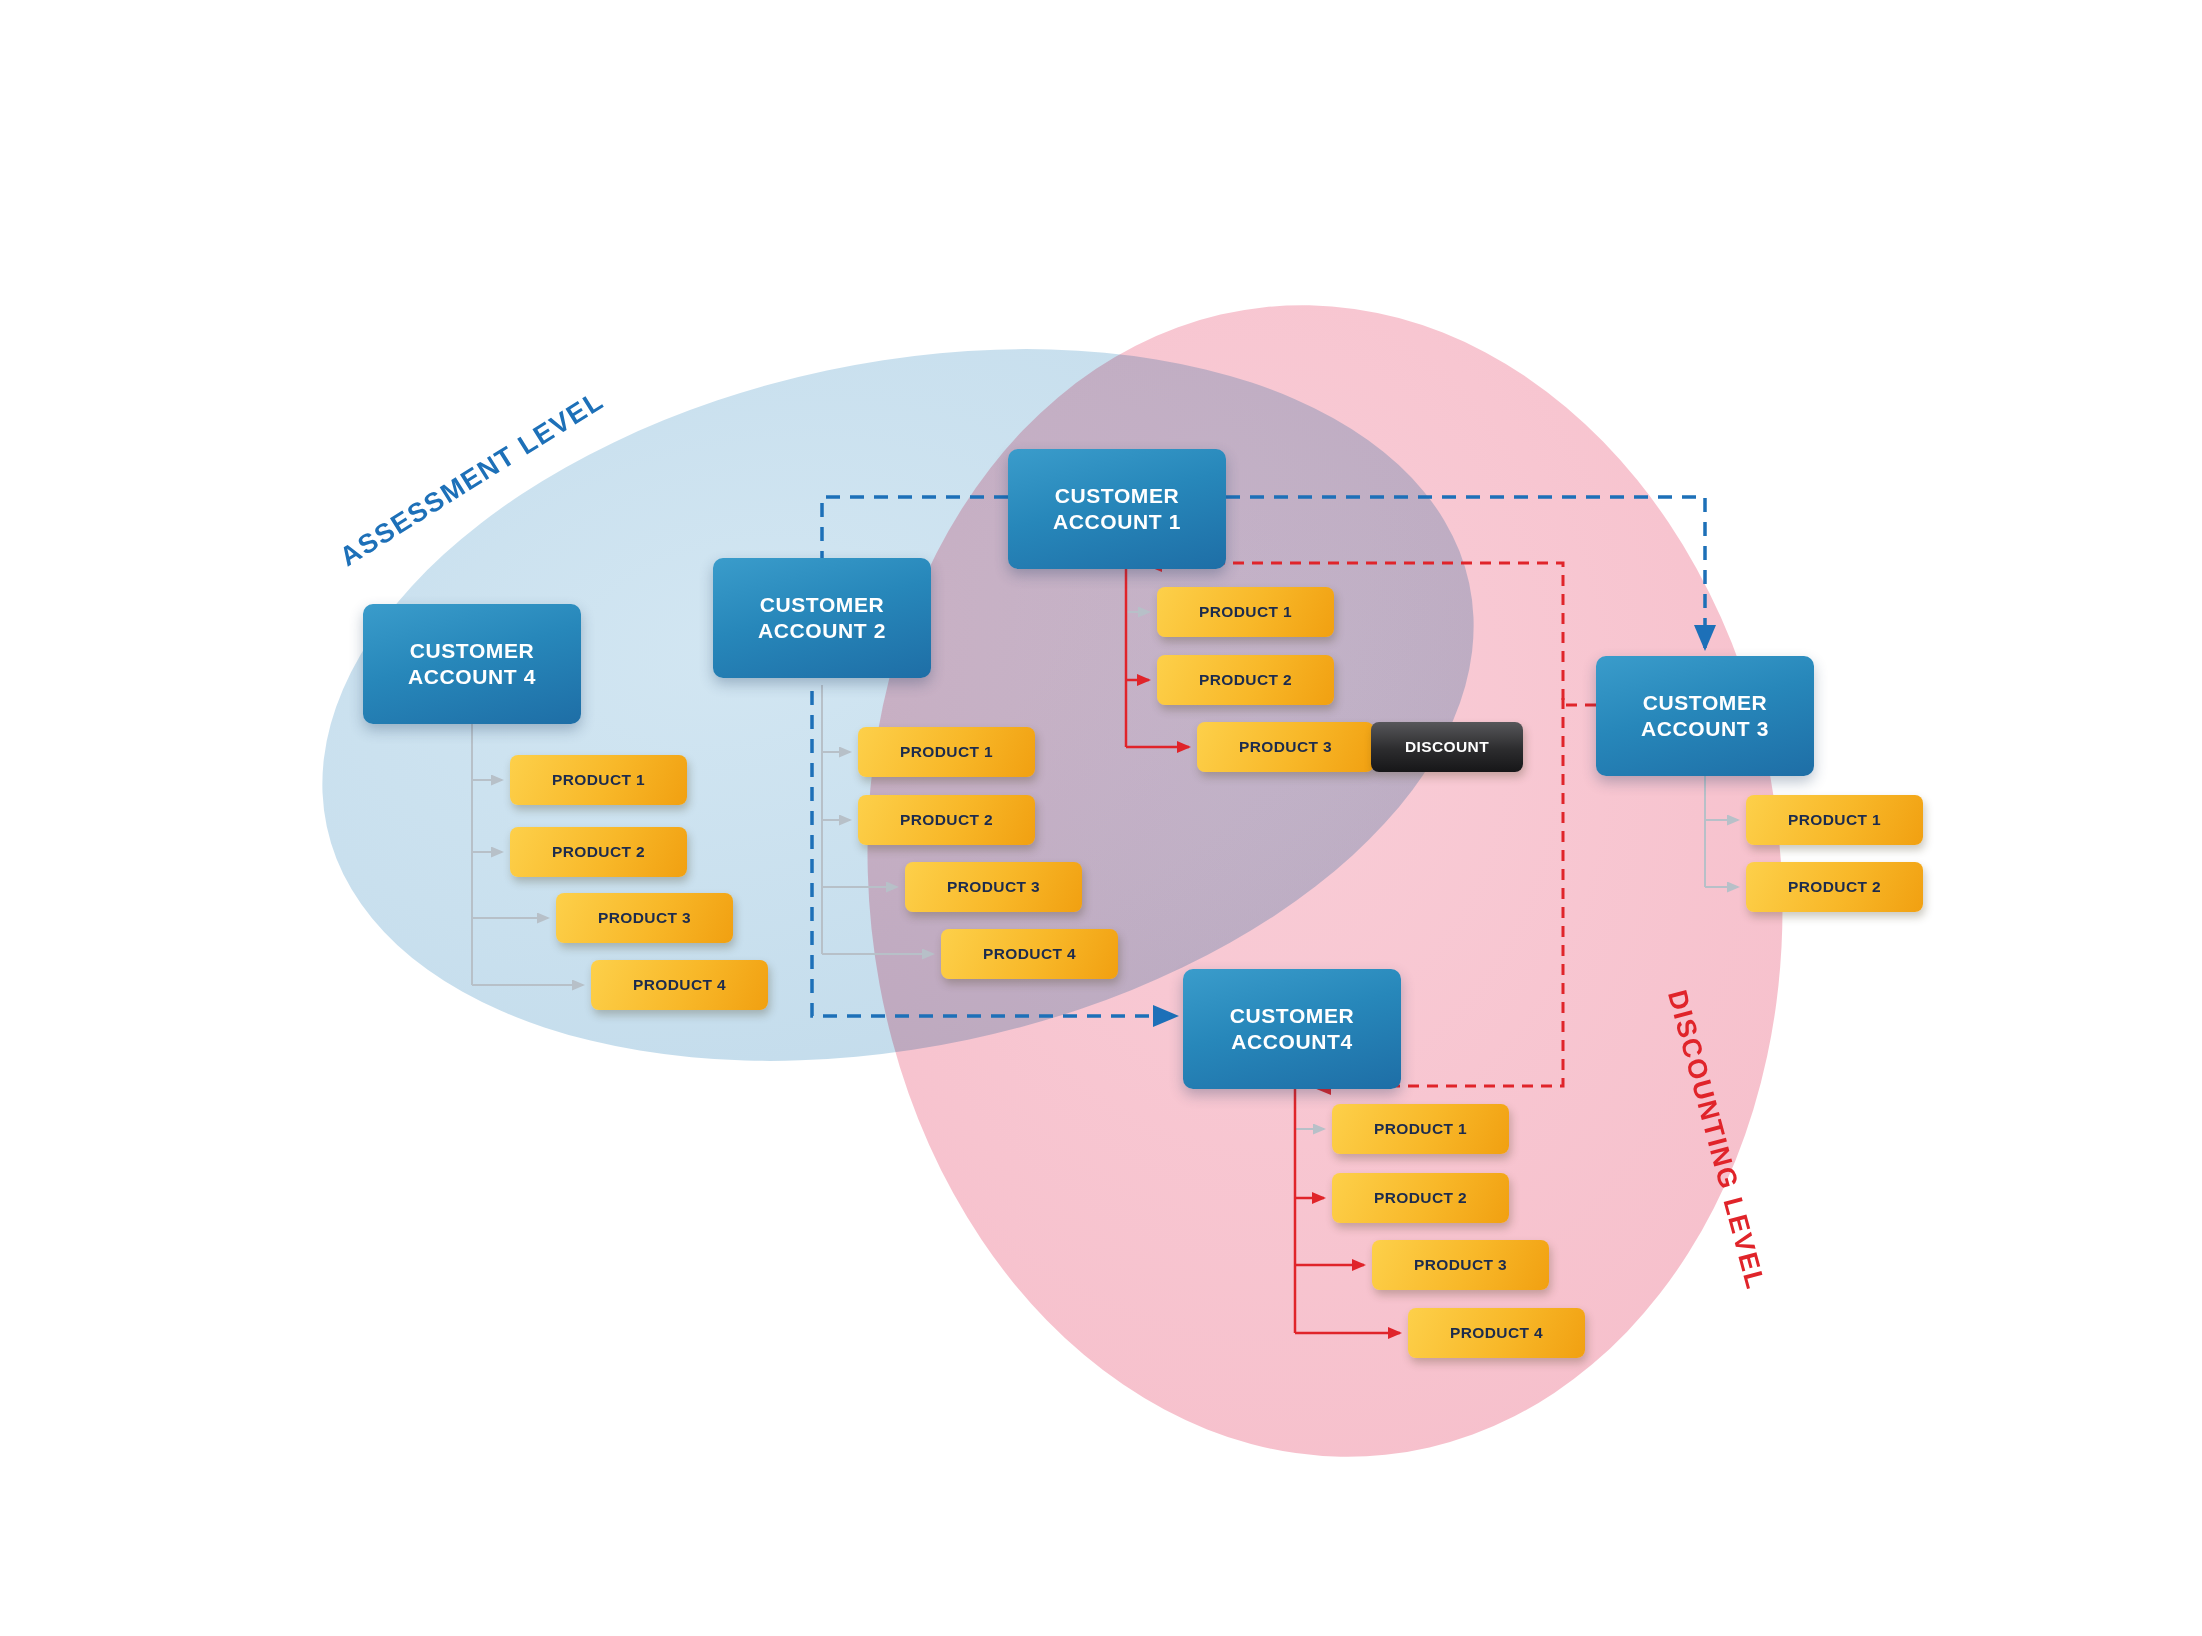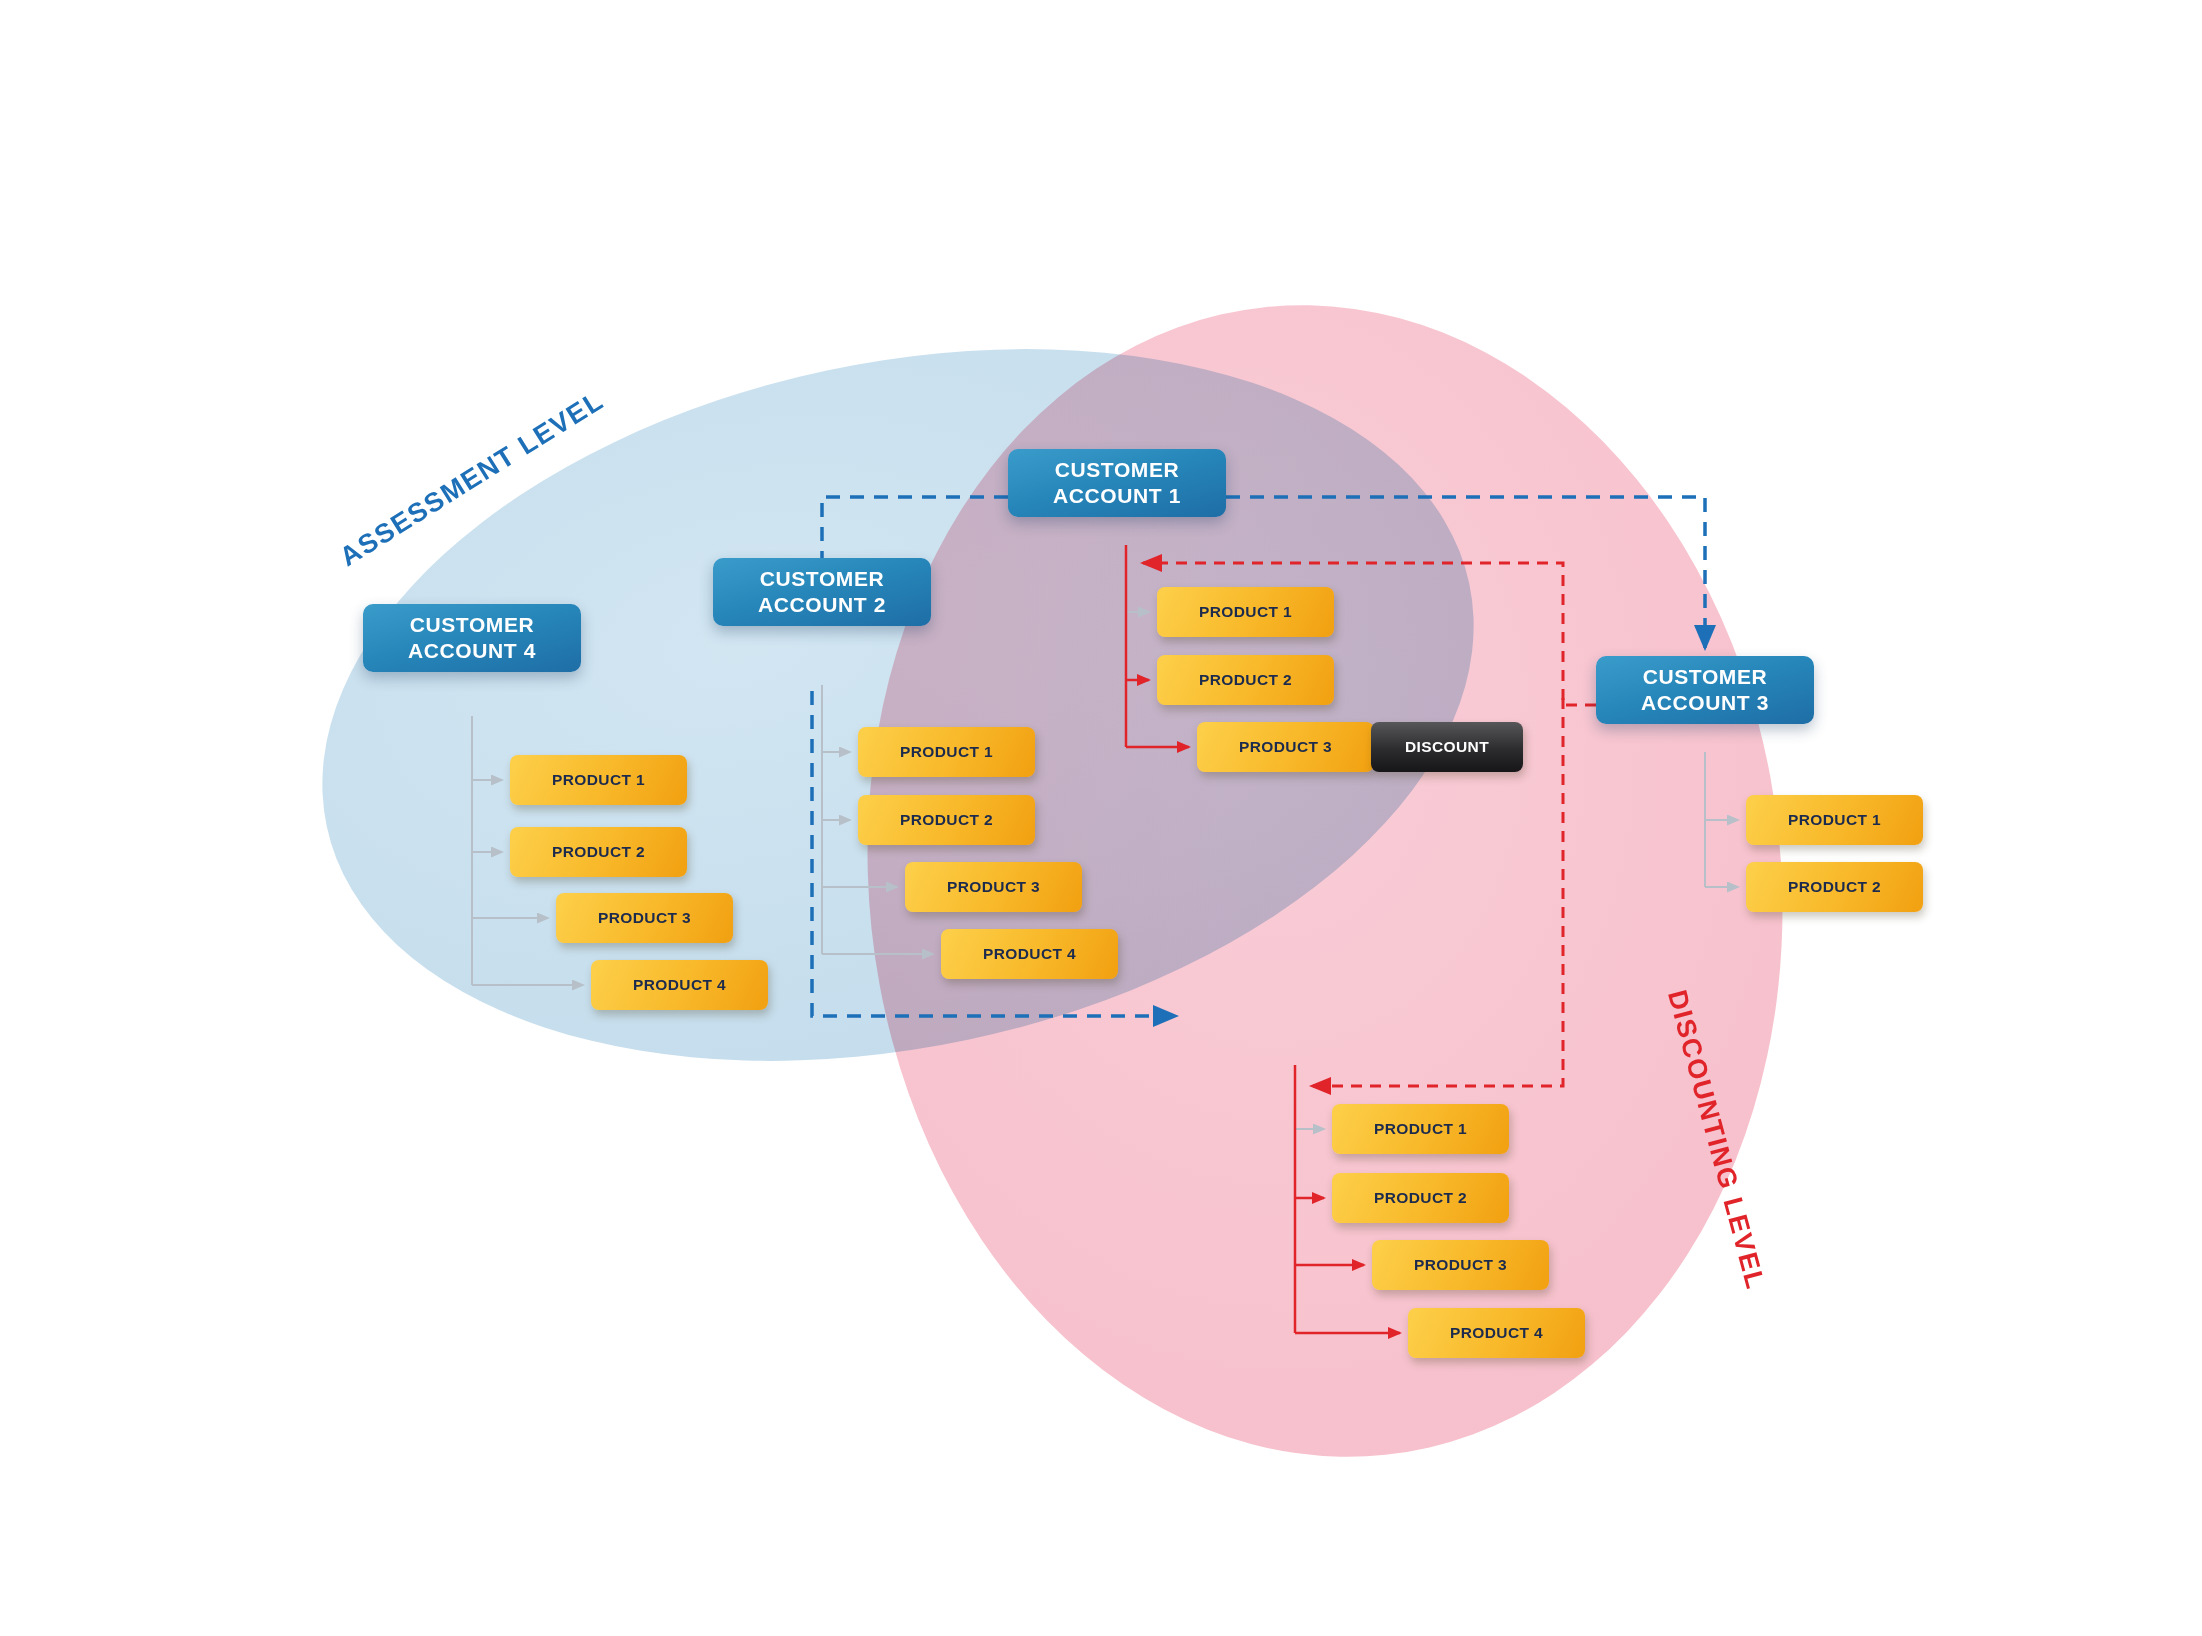--- a/index.html
+++ b/index.html
@@ -21,21 +21,21 @@
     left:472px;top:479px;color:#1d70b8;
     transform:translate(-50%,-50%) rotate(-32deg);
   }
   .level-label.discounting{
     left:1716px;top:1140px;color:#e0242a;
     transform:translate(-50%,-50%) rotate(75deg);
   }
 
   .acct{
     position:absolute;z-index:2;
-    width:218px;height:68px;
+    width:218px;height:120px;
     border-radius:10px;
     background:linear-gradient(165deg,#3a9ccb 0%,#2787ba 45%,#1e6ea6 100%);
     box-shadow:0 6px 14px rgba(30,60,95,0.30);
     color:#ffffff;font-weight:bold;font-size:21px;letter-spacing:0.6px;
     line-height:1.25;text-align:center;
     display:flex;align-items:center;justify-content:center;
     padding:18px 18px;box-sizing:border-box;
   }
   .prod{
     position:absolute;z-index:2;
@@ -133,20 +133,21 @@
     </g>
   </svg>
 
   <div class="level-label assessment">ASSESSMENT LEVEL</div>
   <div class="level-label discounting">DISCOUNTING LEVEL</div>
 
   <div class="acct" style="left:1008px;top:449px">CUSTOMER ACCOUNT 1</div>
   <div class="acct" style="left:713px;top:558px">CUSTOMER ACCOUNT 2</div>
   <div class="acct" style="left:363px;top:604px">CUSTOMER ACCOUNT 4</div>
   <div class="acct" style="left:1596px;top:656px">CUSTOMER ACCOUNT 3</div>
+  <div class="acct" style="left:1183px;top:969px">CUSTOMER ACCOUNT4</div>
 
   <div class="prod" style="left:1157px;top:587px">PRODUCT 1</div>
   <div class="prod" style="left:1157px;top:655px">PRODUCT 2</div>
   <div class="prod" style="left:1197px;top:722px">PRODUCT 3</div>
   <div class="prod discount" style="left:1371px;top:722px">DISCOUNT</div>
 
   <div class="prod" style="left:858px;top:727px">PRODUCT 1</div>
   <div class="prod" style="left:858px;top:795px">PRODUCT 2</div>
   <div class="prod" style="left:905px;top:862px">PRODUCT 3</div>
   <div class="prod" style="left:941px;top:929px">PRODUCT 4</div>

